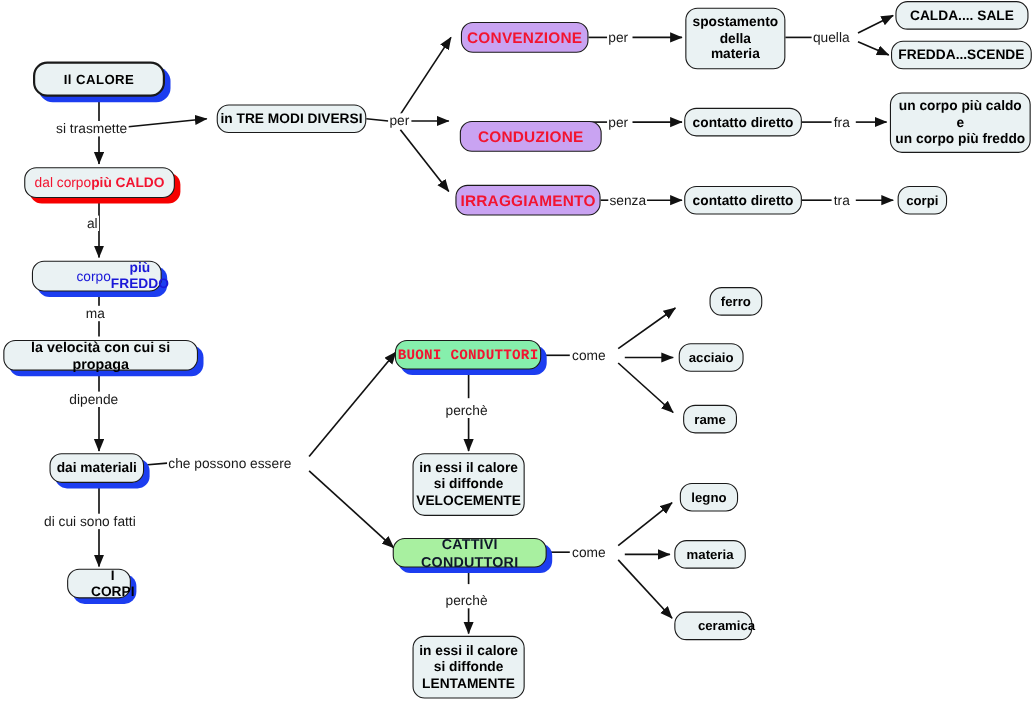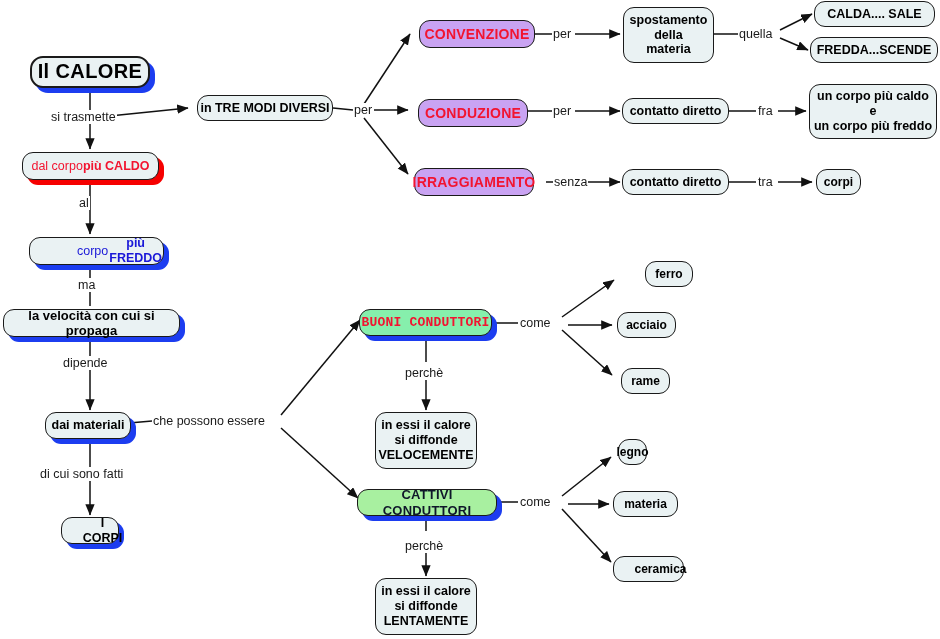--- a/index.html
+++ b/index.html
@@ -59,21 +59,21 @@
     font-family: "Liberation Sans", sans-serif;
     font-size: 12.5px;
     font-weight: normal;
     white-space: nowrap;
     background: #ffffff;
     padding: 0 1px;
     z-index: 6;
   }
 
   
-  .n-calore { font-size: 20px; letter-spacing: 0.4px; border-width: 2px; border-radius: 13px; }
+  .n-calore { font-size: 12px; letter-spacing: 0.4px; border-width: 2px; border-radius: 13px; }
   .n-caldo  { font-size: 12.5px; }
   .n-freddo { font-size: 12.5px; }
   .n-veloc  { font-size: 13px; }
   .n-mat    { font-size: 12.5px; }
   .n-corpi  { font-size: 12.5px; padding-left: 25px; }
   .n-tremodi{ font-size: 12.5px; }
   .n-mode   { font-size: 14px; letter-spacing: 0.2px; }
   .n-sm     { font-size: 12.5px; }
   .n-multi  { font-size: 12.5px; }
   .n-cond   { font-size: 13px; letter-spacing: 0.2px; }
@@ -169,21 +169,21 @@
   <div class="node n-calore fill-plain sh-blue txt-black" style="left:30px; top:56px; width:120px; height:32px;">Il CALORE</div>
 
   <div class="edge-label" style="left:50px; top:110px;">si trasmette</div>
 
   <div class="node n-caldo fill-plain sh-red" style="left:22px; top:152px; width:137px; height:28px;">
     <span class="reg-part txt-red">dal corpo </span><span class="bold-part txt-red">più CALDO</span>
   </div>
 
   <div class="edge-label" style="left:78px; top:196px;">al</div>
 
-  <div class="node n-freddo fill-plain sh-blue" style="left:29px; top:237px; width:135px; height:28px;padding-left:47px;">
+  <div class="node n-freddo fill-plain sh-blue" style="left:29px; top:237px; width:118px; height:28px;padding-left:47px;">
     <span class="reg-part txt-blue">corpo </span><span class="bold-part txt-blue">più FREDDO</span>
   </div>
 
   <div class="edge-label" style="left:77px; top:278px;">ma</div>
 
   <div class="node n-veloc fill-plain sh-blue txt-black" style="left:3px; top:309px; width:177px; height:28px;">la velocità con cui si propaga</div>
 
   <div class="edge-label" style="left:62px; top:356px;">dipende</div>
 
   <div class="node n-mat fill-plain sh-blue txt-black" style="left:45px; top:412px; width:86px; height:27px;">dai materiali</div>
@@ -205,33 +205,33 @@
   <div class="node n-multi fill-plain sh-none txt-black" style="left:623px; top:7px; width:91px; height:56px;">spostamento
 della
 materia</div>
 
   <div class="edge-label" style="left:738px; top:27px;">quella</div>
 
   <div class="node n-sm fill-plain sh-none txt-black" style="left:814px; top:1px; width:121px; height:26px;">CALDA.... SALE</div>
 
   <div class="node n-sm fill-plain sh-none txt-black" style="left:810px; top:37px; width:128px; height:26px;">FREDDA...SCENDE</div>
 
-  <div class="node n-mode fill-violet sh-none txt-red" style="left:418px; top:99px; width:110px; height:28px;">CONDUZIONE</div>
+  <div class="node n-mode fill-violet sh-none txt-red" style="left:418px; top:110px; width:129px; height:28px;">CONDUZIONE</div>
 
   <div class="edge-label" style="left:552px; top:104px;">per</div>
 
   <div class="node n-sm fill-plain sh-none txt-black" style="left:622px; top:98px; width:107px; height:26px;">contatto diretto</div>
 
   <div class="edge-label" style="left:757px; top:104px;">fra</div>
 
   <div class="node n-multi fill-plain sh-none txt-black" style="left:809px; top:84px; width:128px; height:55px;">un corpo più caldo
 e
 un corpo più freddo</div>
 
-  <div class="node n-mode fill-violet sh-none txt-red" style="left:414px; top:168px; width:120px; height:28px;">IRRAGGIAMENTO</div>
+  <div class="node n-mode fill-violet sh-none txt-red" style="left:414px; top:168px; width:132px; height:28px;">IRRAGGIAMENTO</div>
 
   <div class="edge-label" style="left:553px; top:175px;">senza</div>
 
   <div class="node n-sm fill-plain sh-none txt-black" style="left:622px; top:169px; width:107px; height:26px;">contatto diretto</div>
 
   <div class="edge-label" style="left:757px; top:175px;">tra</div>
 
   <div class="node n-tiny fill-plain sh-none txt-black" style="left:816px; top:169px; width:45px; height:26px;">corpi</div>
 
   <div class="node n-cond fill-yellow sh-blue txt-red" style="left:359px; top:309px; width:133px; height:27px;">BUONI CONDUTTORI</div>
@@ -253,19 +253,19 @@
   <div class="node n-cond fill-green sh-blue txt-green" style="left:357px; top:489px; width:140px; height:27px;">CATTIVI CONDUTTORI</div>
 
   <div class="edge-label" style="left:404px; top:539px;">perchè</div>
 
   <div class="node n-multi fill-plain sh-none txt-black" style="left:375px; top:578px; width:102px; height:57px;">in essi il calore
 si diffonde
 LENTAMENTE</div>
 
   <div class="edge-label" style="left:519px; top:495px;">come</div>
 
-  <div class="node n-tiny fill-plain sh-none txt-black" style="left:618px; top:439px; width:29px; height:26px;">legno</div>
+  <div class="node n-tiny fill-plain sh-none txt-black" style="left:618px; top:439px; width:53px; height:26px;">legno</div>
 
   <div class="node n-tiny fill-plain sh-none txt-black" style="left:613px; top:491px; width:65px; height:26px;">materia</div>
 
   <div class="node n-tiny fill-plain sh-none txt-black" style="left:613px; top:556px; width:71px; height:26px;padding-left:24px;">ceramica</div>
 
 </div>
 
 </body></html>

